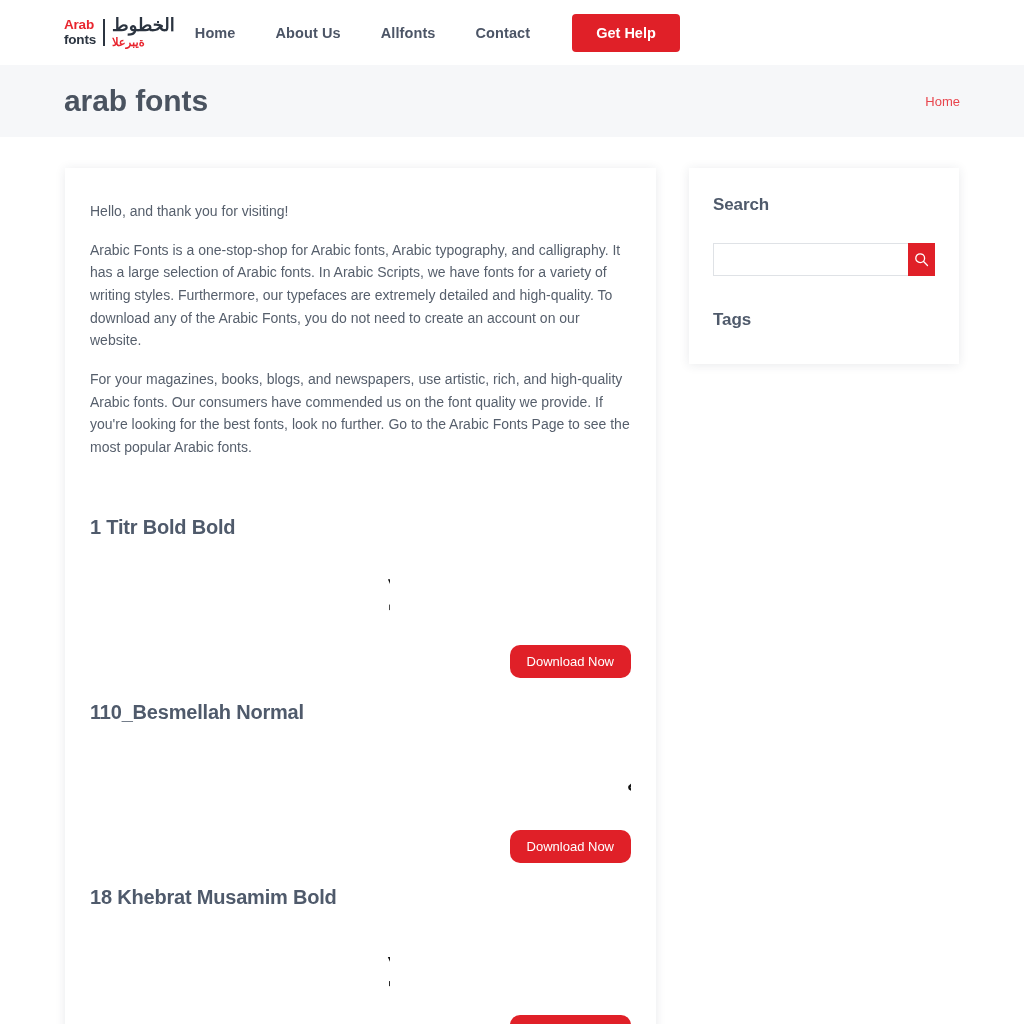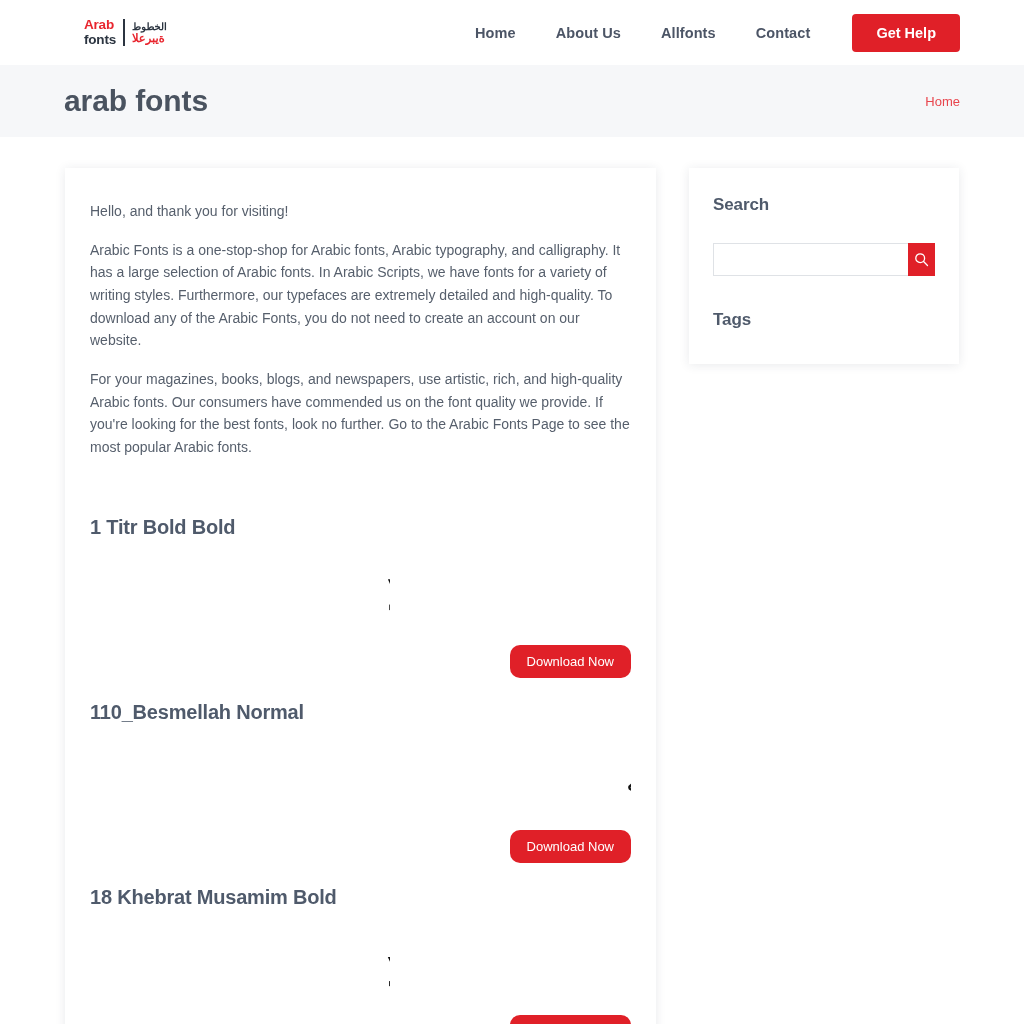--- a/index.html
+++ b/index.html
@@ -16,24 +16,22 @@
     color: #5a6472;
     -webkit-font-smoothing: antialiased;
   }
 
   
   .site-header {
     height: 65px;
     background: #ffffff;
     display: flex;
     align-items: center;
-    justify-content: space-between;
     padding: 0 64px 0 64px;
     position: relative;
-    margin-left: 20px;
   }
 
   .logo {
     display: flex;
     align-items: center;
     gap: 0px;
     user-select: none;
   }
   .logo-left {
     display: flex;
@@ -62,21 +60,21 @@
   }
   .logo-right {
     display: flex;
     flex-direction: column;
     align-items: flex-end;
     line-height: 1.1;
     direction: rtl;
   }
   .logo-ar-top {
     color: #2b3440;
-    font-size: 10px;
+    font-size: 18px;
     font-weight: bold;
   }
   .logo-ar-bottom {
     color: #e8262f;
     font-size: 11.5px;
     font-weight: bold;
   }
 
   .main-nav {
     display: flex;

